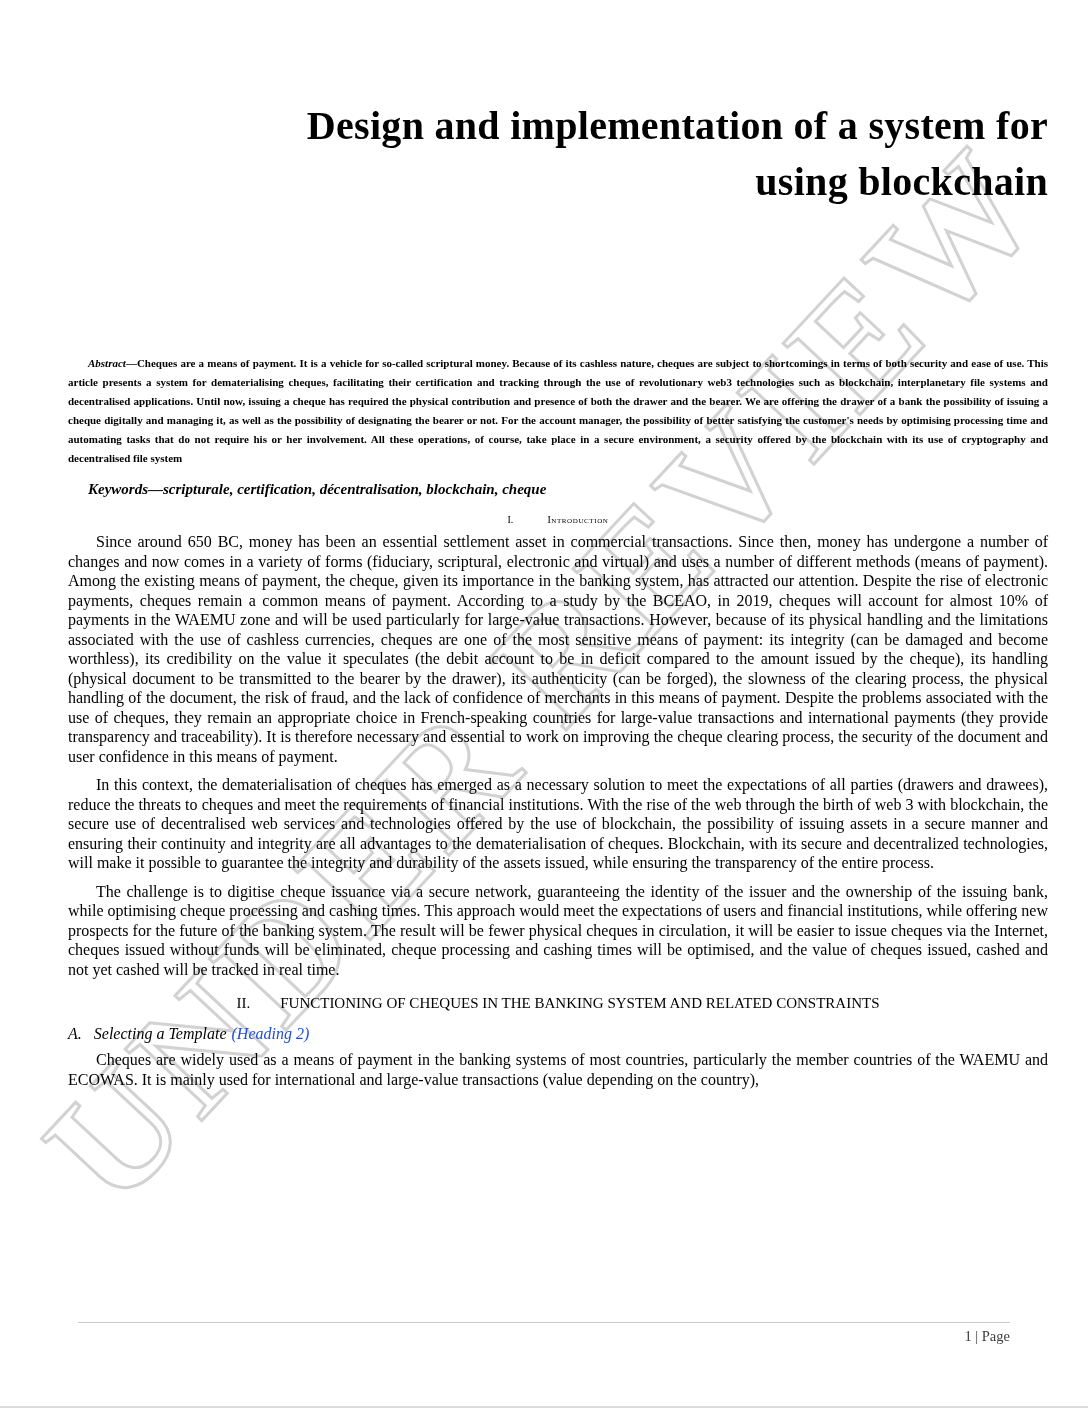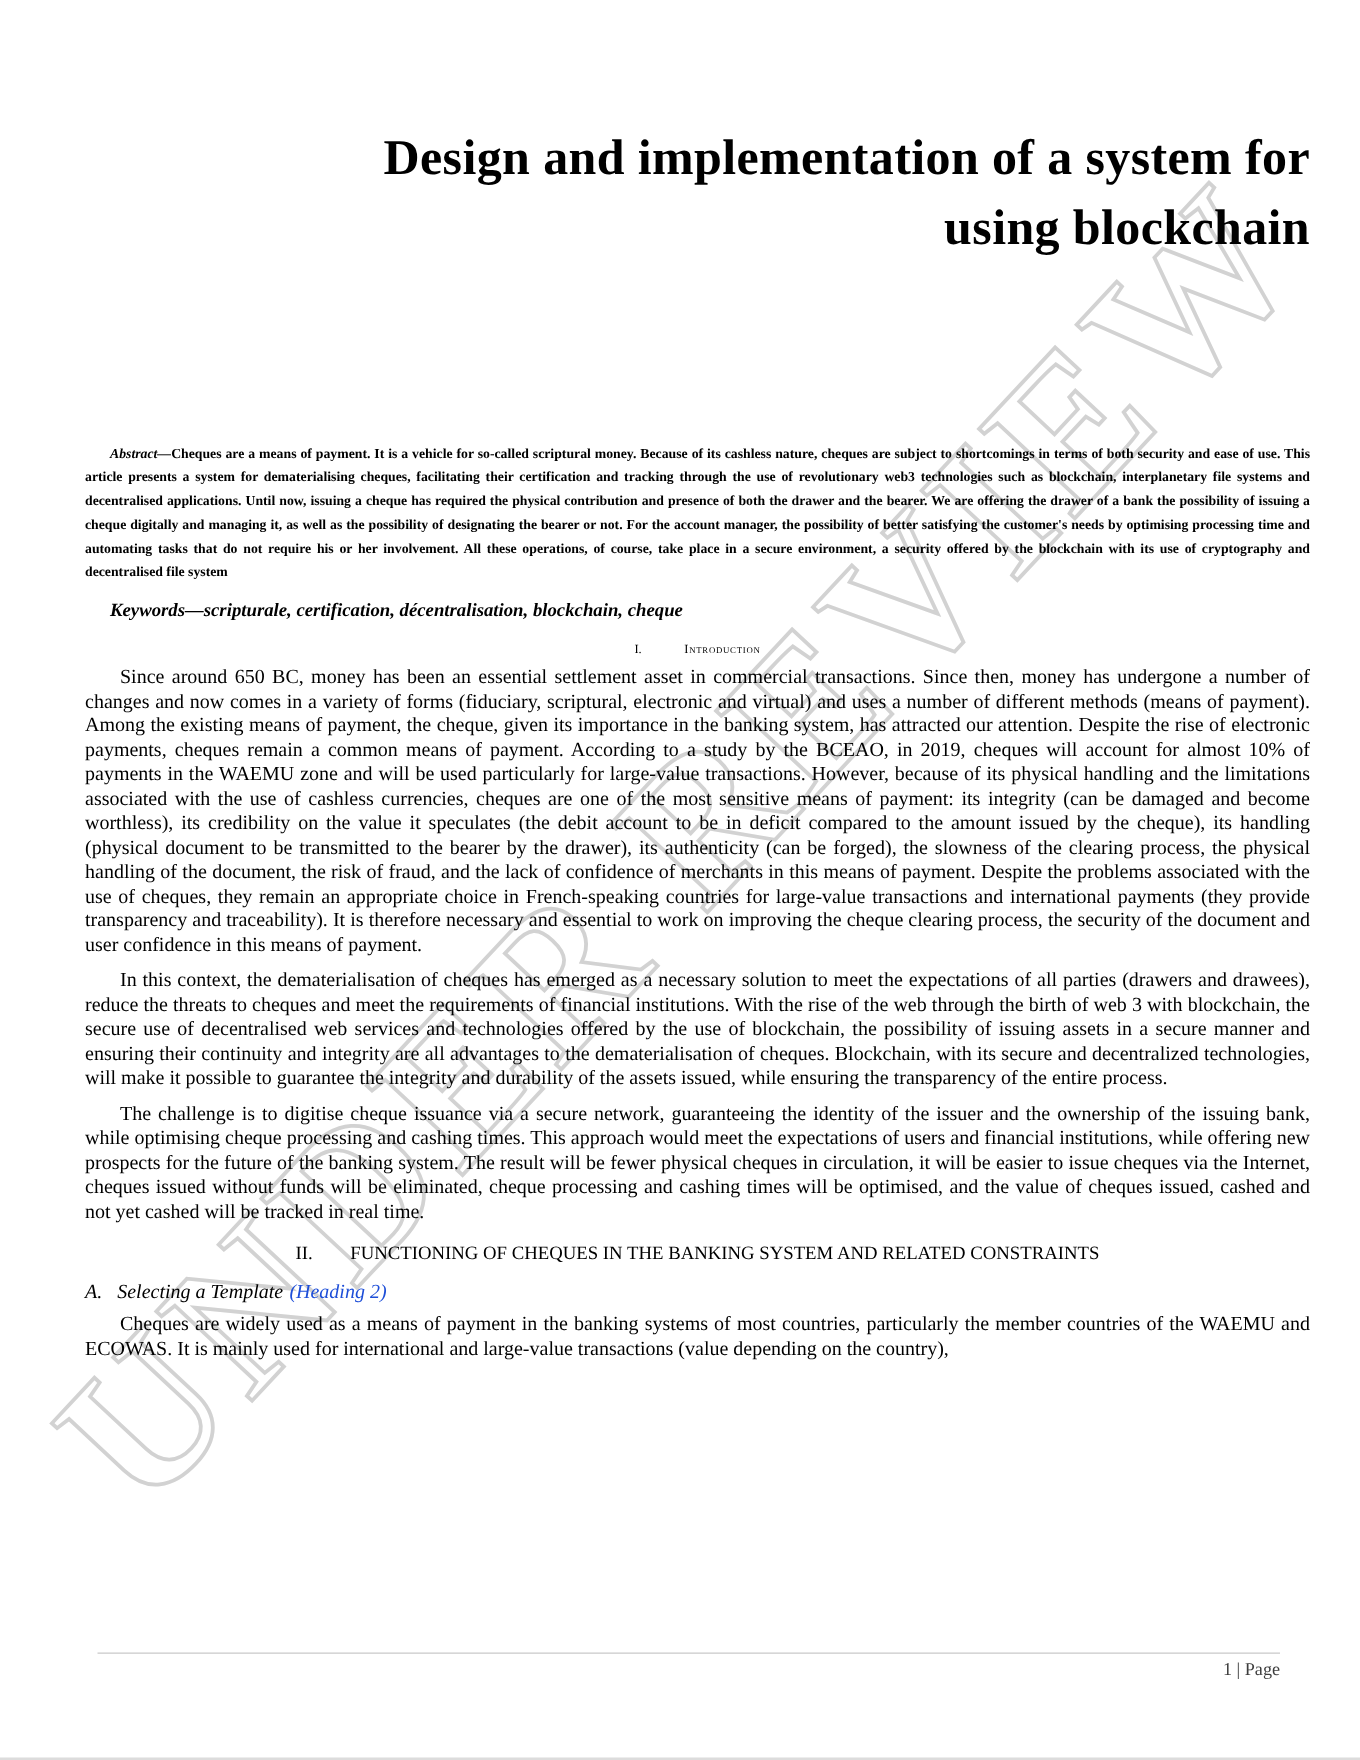--- a/index.html
+++ b/index.html
@@ -97,21 +97,21 @@
     text-align: left;
   }
   .subsection-number { margin-right: 12px; }
   .heading-note {
     color: #1d4ed8;
     margin-left: 5px;
   }
   .footer {
     position: absolute;
     left: 78px;
-    right: 64px;
+    right: 78px;
     top: 1322px;
     border-top: 1px solid #c9c9c9;
     z-index: 1;
   }
   .page-number {
     padding-top: 5px;
     text-align: right;
     font-size: 14.5px;
     color: #3d3d3d;
   }

